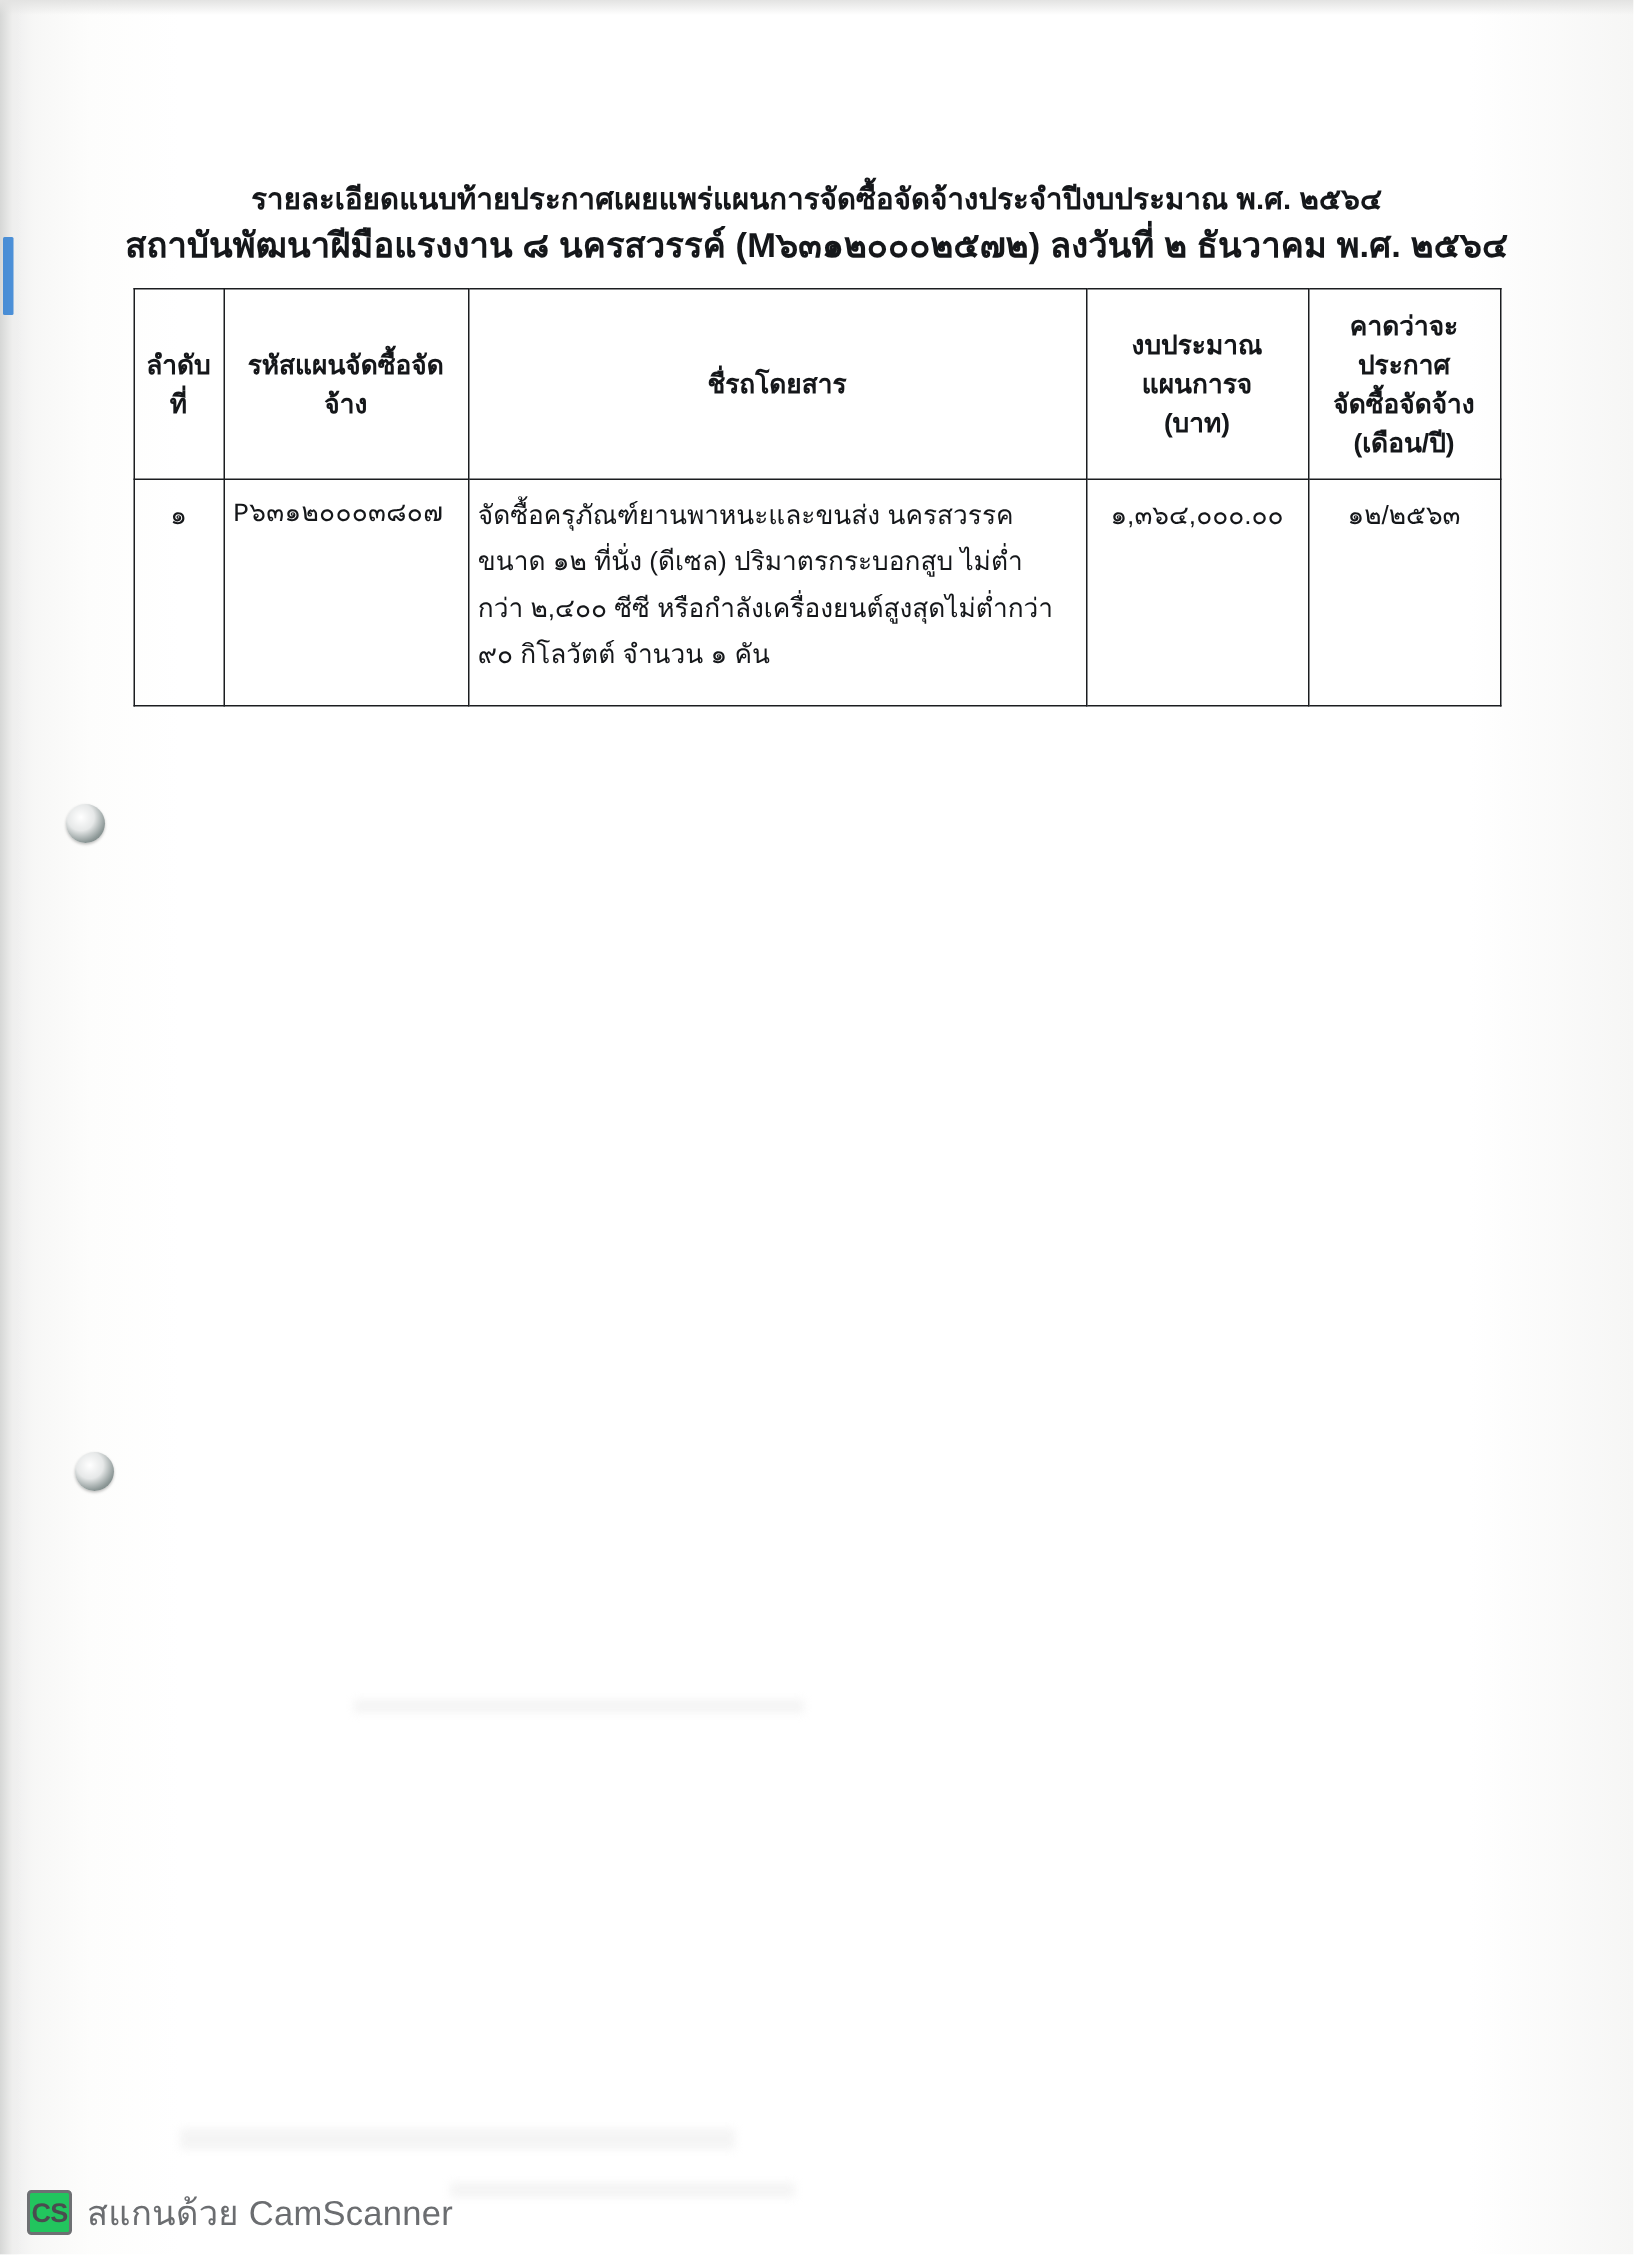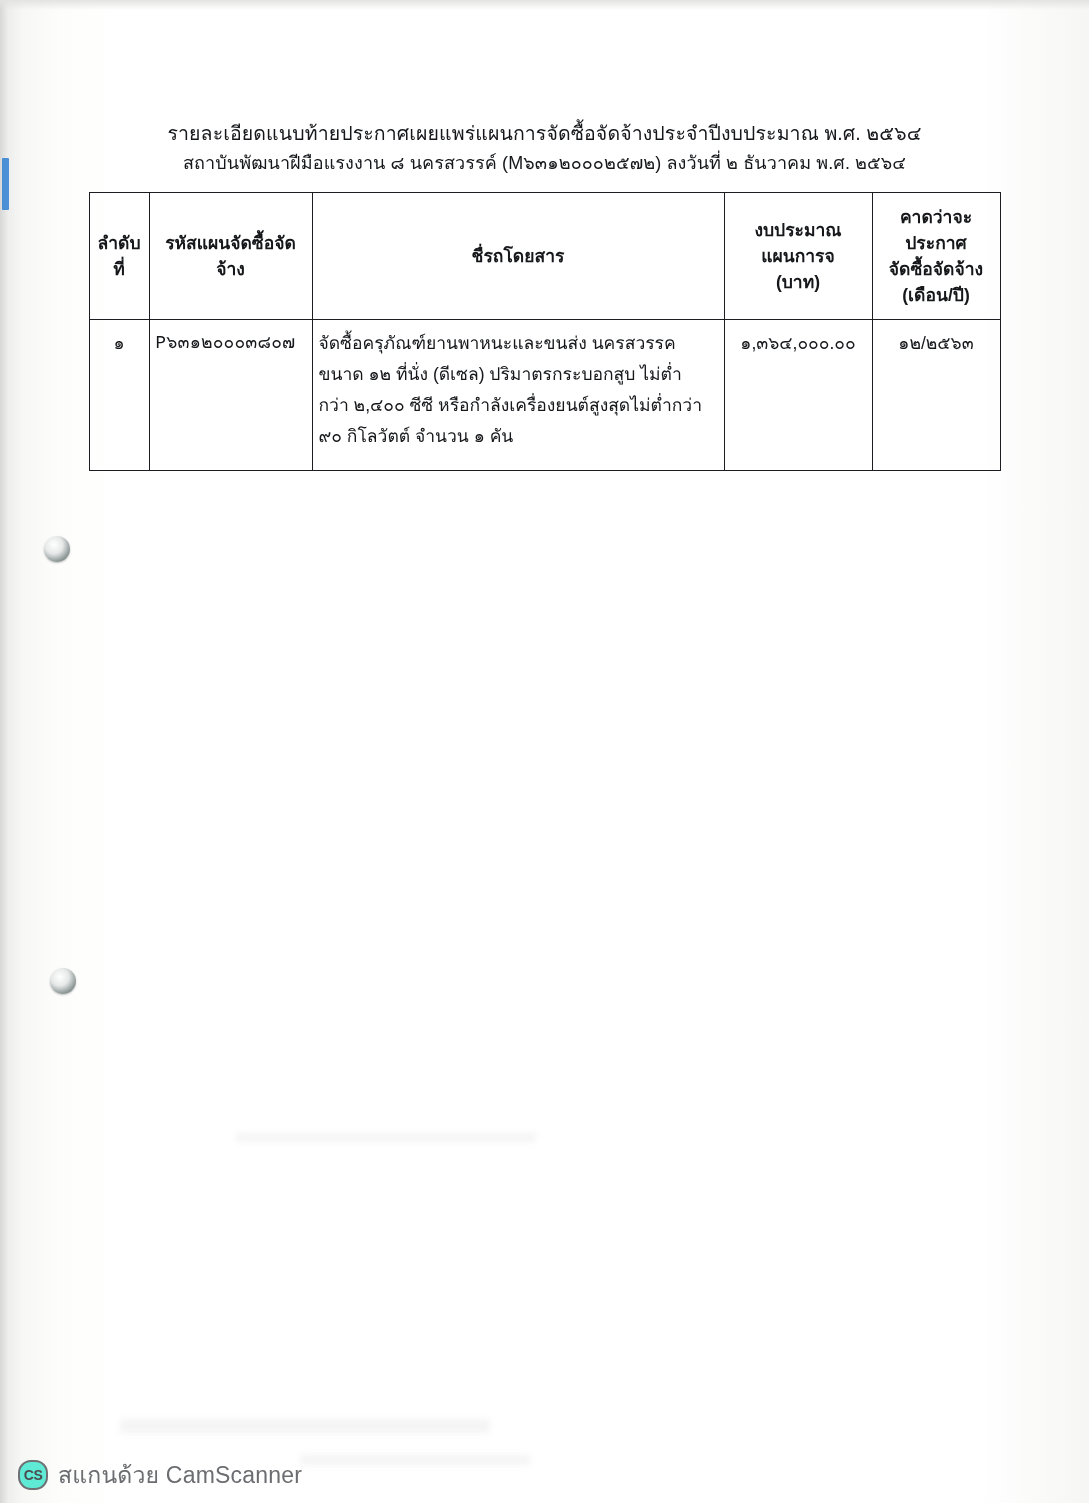--- a/index.html
+++ b/index.html
@@ -77,24 +77,24 @@
 
   .title-block {
     text-align: center;
     padding-top: 118px;
     color: #15171a;
   }
   .title-line {
     font-size: 19.5px;
     line-height: 30px;
     letter-spacing: .1px;
-    font-weight: 400;
+    font-weight: 700;
   }
   .title-line.second {
-    font-size: 18px;
+    font-size: 23px;
   }
 
   table.main {
     border-collapse: collapse;
     margin: 14px auto 0 auto;
     width: 811px;
     table-layout: fixed;
   }
   table.main th, table.main td {
     border: 1.6px solid #1b1d20;
@@ -141,29 +141,29 @@
     display: flex;
     align-items: center;
     gap: 10px;
     padding-left: 18px;
     box-sizing: border-box;
   }
   .cs-logo {
     width: 26px;
     height: 26px;
     border: 2px solid #6e7073;
-    border-radius: 13px;
+    border-radius: 3px;
     color: #4a4c4f;
-    font-size: 14px;
+    font-size: 18px;
     font-weight: 700;
     display: flex;
     align-items: center;
     justify-content: center;
     letter-spacing: -.5px;
-    background: #5eead4;
+    background: #22c55e;
   }
   .cs-text {
     font-size: 23px;
     color: #6b6d70;
     letter-spacing: .2px;
     text-align: center;
   }
 </style>
 </head>
 <body>

